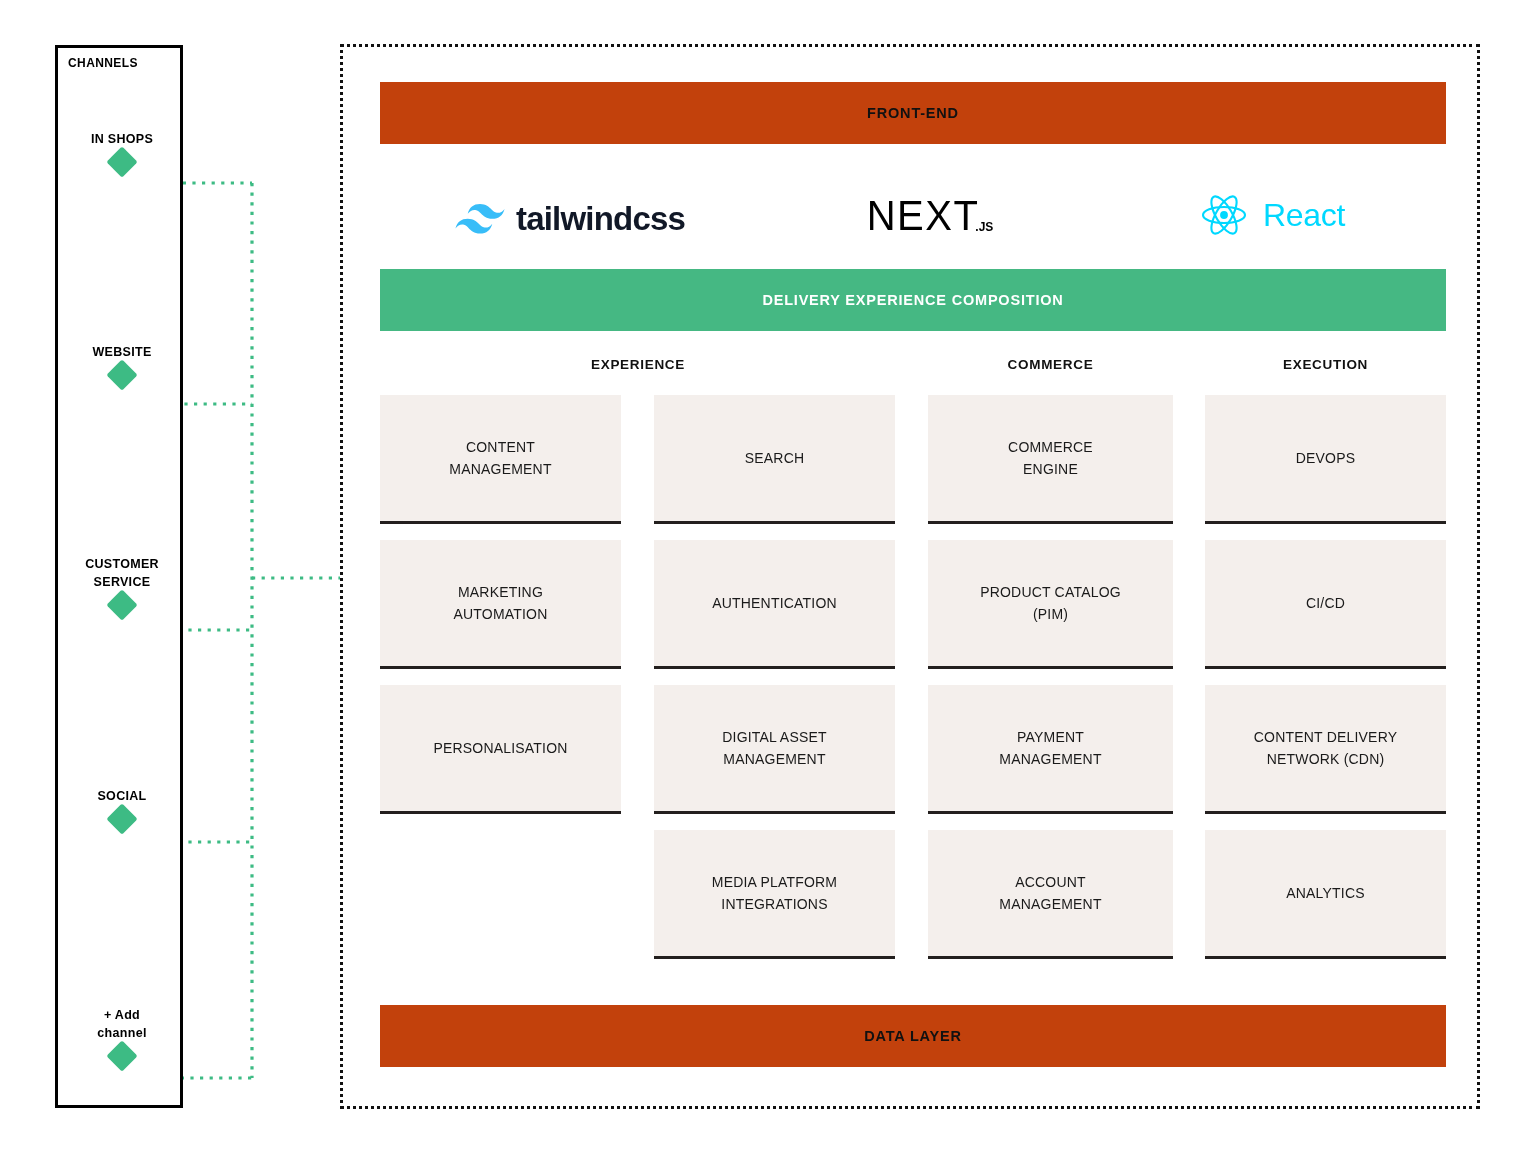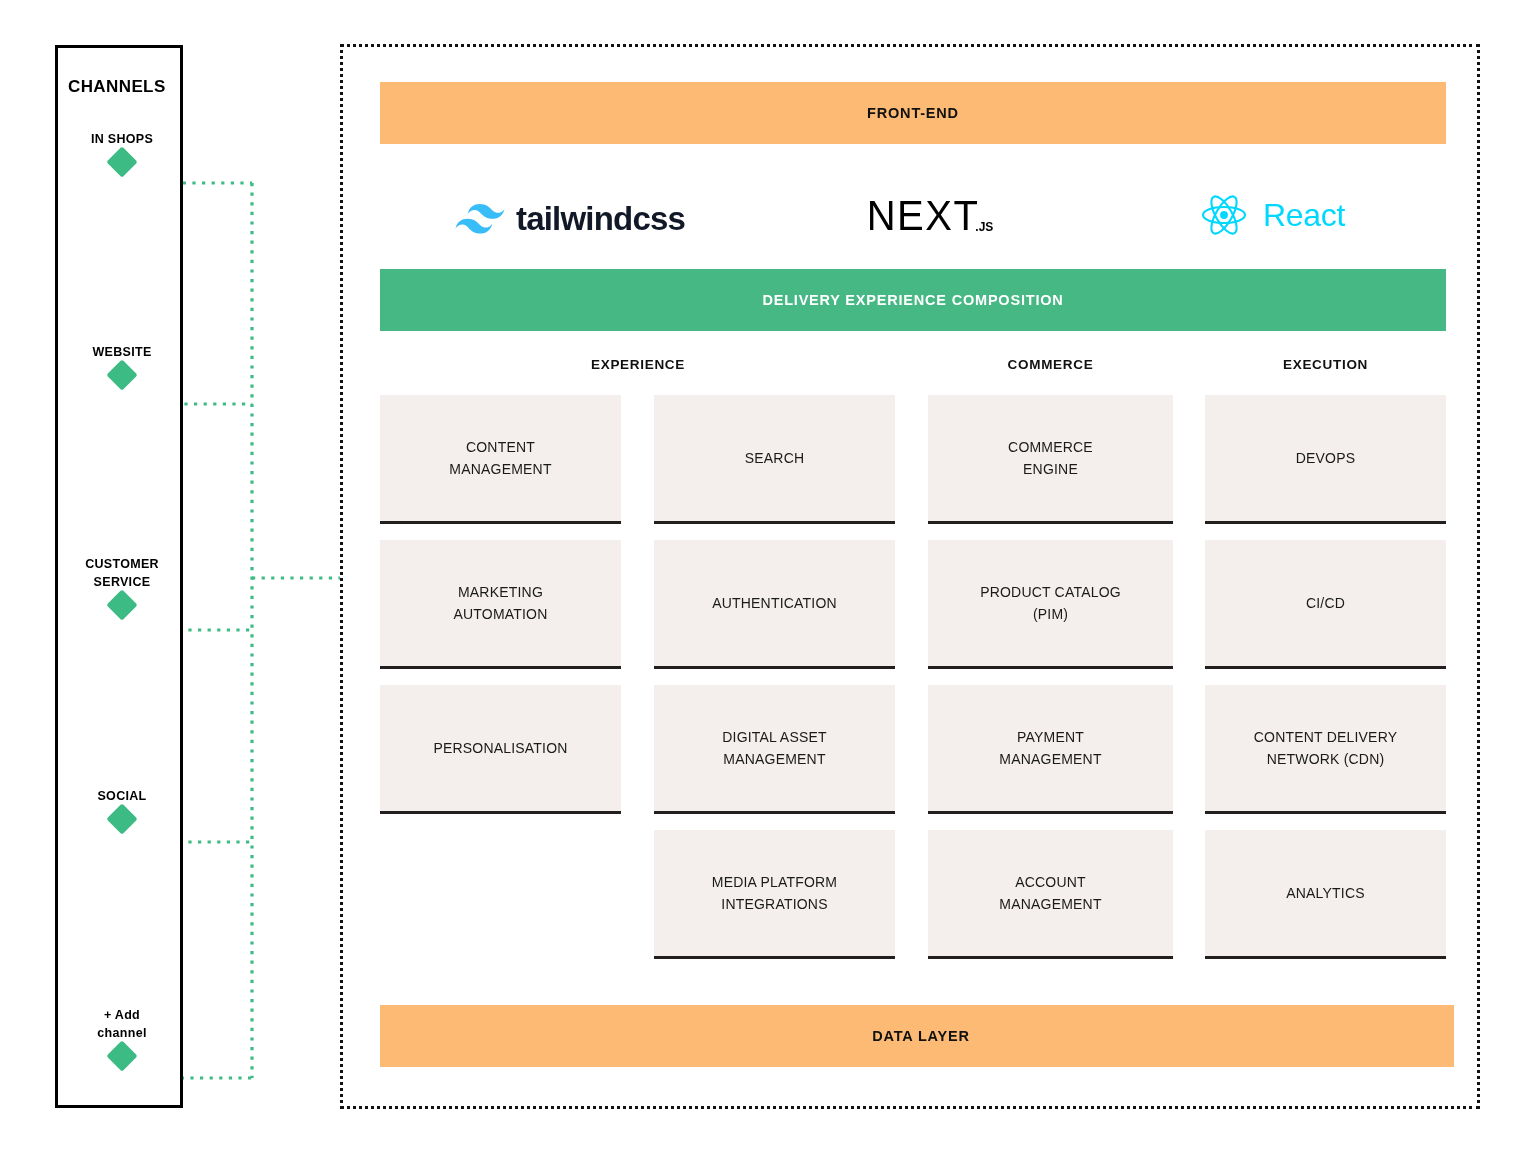--- a/index.html
+++ b/index.html
@@ -29,22 +29,22 @@
     width: 128px;
     height: 1063px;
     border: 3px solid #000000;
     box-sizing: border-box;
     background: #ffffff;
     z-index: 4;
   }
   #channels-title {
     position: absolute;
     left: 10px;
-    top: 29px;
-    font-size: 17px;
+    top: 8px;
+    font-size: 12px;
     font-weight: bold;
     letter-spacing: 0.4px;
     color: #000;
     white-space: nowrap;
   }
   .channel-node {
     position: absolute;
     width: 128px;
     left: 0;
     text-align: center;
@@ -85,27 +85,27 @@
     box-sizing: border-box;
     border: 3px dotted #111111;
     background: #ffffff;
     z-index: 3;
   }
 
   .bar {
     position: absolute;
     left: 37px;
     width: 1066px;
-    background: #fdba74;
+    background: #c2410c;
     display: flex;
     align-items: center;
     justify-content: center;
   }
   #frontend-bar { top: 35px; height: 62px; }
-  #datalayer-bar { top: 958px; height: 62px; padding-left: 8px; }
+  #datalayer-bar { top: 958px; height: 62px; }
   .bar-label {
     font-size: 14.5px;
     font-weight: bold;
     letter-spacing: 0.8px;
     color: #111;
   }
 
   #logos-row {
     position: absolute;
     left: 37px;

